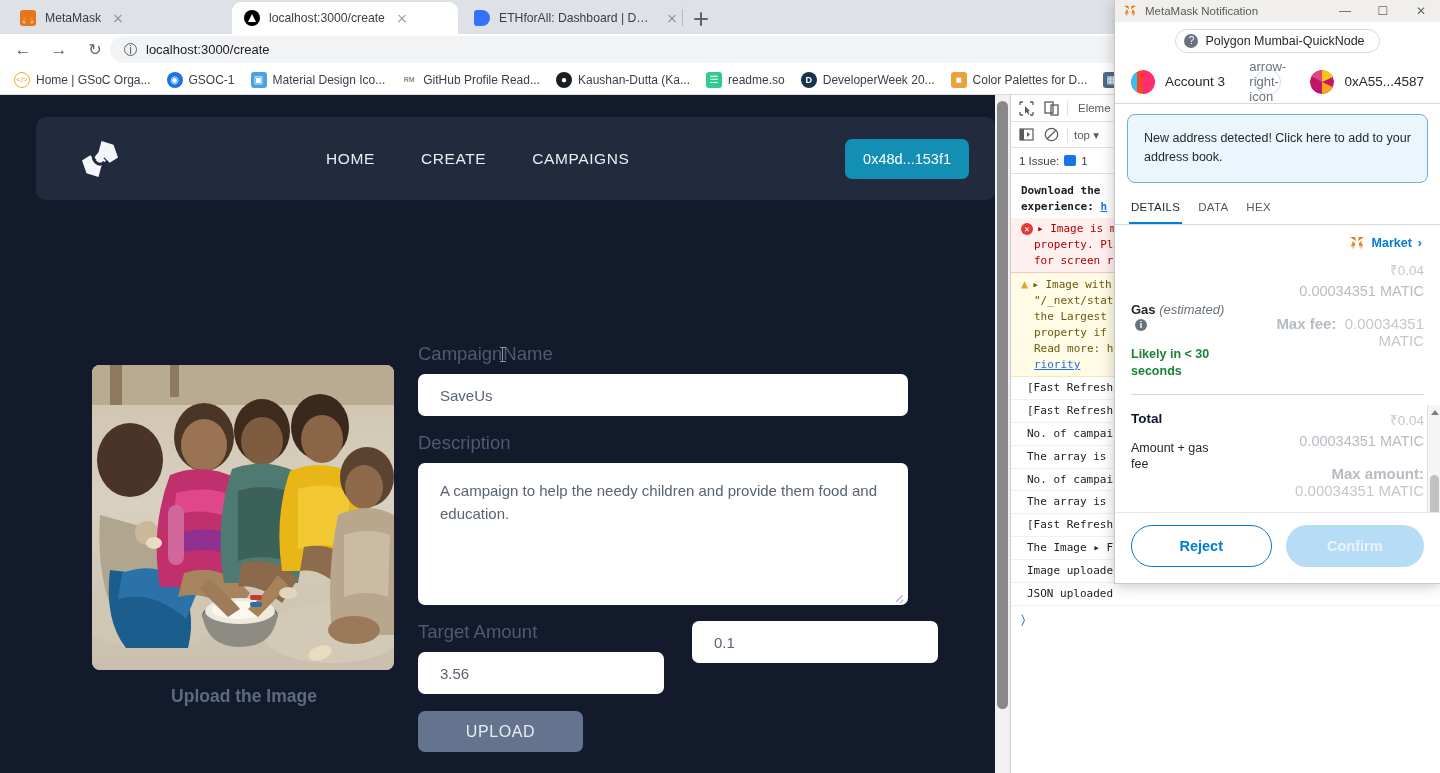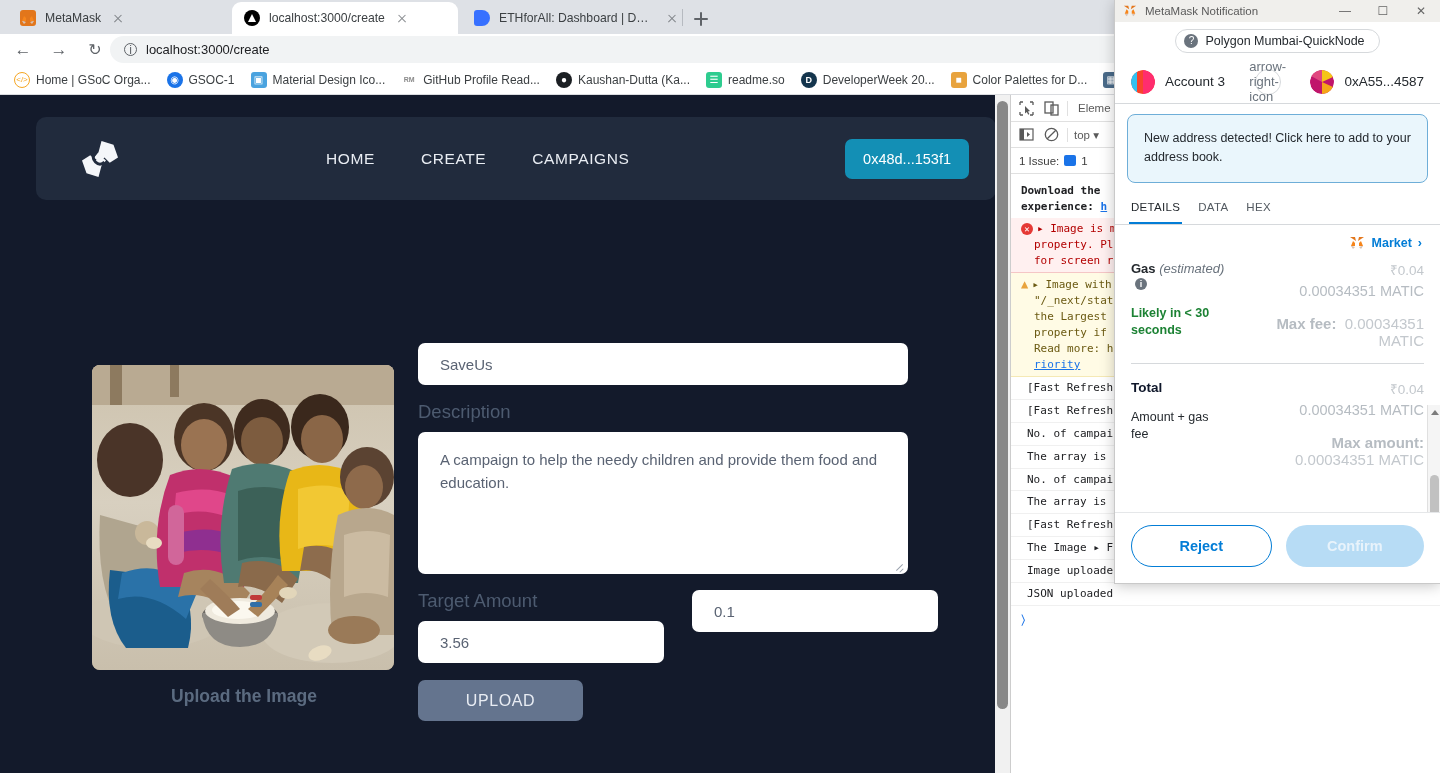--- a/index.html
+++ b/index.html
@@ -183,21 +183,21 @@
     border-radius: 8px; padding: 14px 16px; font-size: 12.5px; color: #24292e; line-height: 1.55;
   }
   .mm-tabs { display: flex; gap: 14px; padding: 0 14px; border-bottom: 1px solid #d6d9dc; flex: 0 0 30px; }
   .mm-tab { font-size: 11.5px; color: #535a61; padding: 6px 2px 7px; letter-spacing: .3px; }
   .mm-tab.sel { color: #24292e; border-bottom: 2px solid #037dd6; }
   .mm-body { flex: 1 1 auto; position: relative; overflow: hidden; padding: 0 16px; }
   .mm-market { display: flex; align-items: center; justify-content: flex-end; gap: 6px; padding: 10px 2px 4px; color: #037dd6; font-size: 12.5px; font-weight: 600; }
   .mm-sec { display: flex; padding: 6px 0 14px; }
   .mm-sec-l { flex: 1 1 auto; }
   .mm-sec-r { text-align: right; }
-  .gas-label { font-size: 13px; font-weight: bold; color: #24292e; }
+  .gas-label { font-size: 13px; font-weight: bold; color: #24292e; margin-top: 41px; }
   .gas-est { font-style: italic; font-weight: normal; color: #6a737d; }
   .info-i { display:inline-block; width:12px; height:12px; border-radius:50%; background:#6a737d; color:#fff; font-size:9px; line-height:12px; text-align:center; margin-left:4px; vertical-align:1px; font-style:normal; }
   .green { color: #1c8234; font-weight: bold; font-size: 12.5px; line-height: 1.35; margin-top: 14px; }
   .fiat { color: #c3c8cd; font-size: 13.5px; }
   .crypto { color: #b6bcc2; font-size: 14.5px; margin-top: 4px; }
   .maxfee { color: #c3c8cd; font-size: 15px; margin-top: 16px; }
   .maxfee b { color: #b6bcc2; }
   .mm-div { height: 1px; background: #d6d9dc; }
   .total-label { font-size: 13.5px; font-weight: bold; color: #0f172a; }
   .total-sub { font-size: 12.5px; color: #24292e; margin-top: 14px; line-height: 1.35; }
@@ -384,20 +384,21 @@
 
           <ellipse cx="228" cy="288" rx="12" ry="7" fill="#e8dcc2" transform="rotate(-20 228 288)"></ellipse>
           <ellipse cx="196" cy="228" rx="9" ry="6" fill="#e2d6ba"></ellipse>
           <ellipse cx="62" cy="178" rx="8" ry="6" fill="#e8dcc2"></ellipse>
         </svg>
       </div>
       <div class="upload-caption">Upload the Image</div>
     </div>
 
     <div class="form-col">
+      <div class="flabel"><span>Campaign</span><span class="caret-ibeam"></span><span>Name</span></div>
       <div class="finput">SaveUs</div>
 
       <div class="flabel" style="margin-top:16px;">Description</div>
       <div class="ftextarea">
         <span>A campaign to help the needy children and provide them food and education.</span>
         <span class="resize-grip"></span>
       </div>
 
       <div class="row2" style="margin-top:16px;">
         <div class="half">

